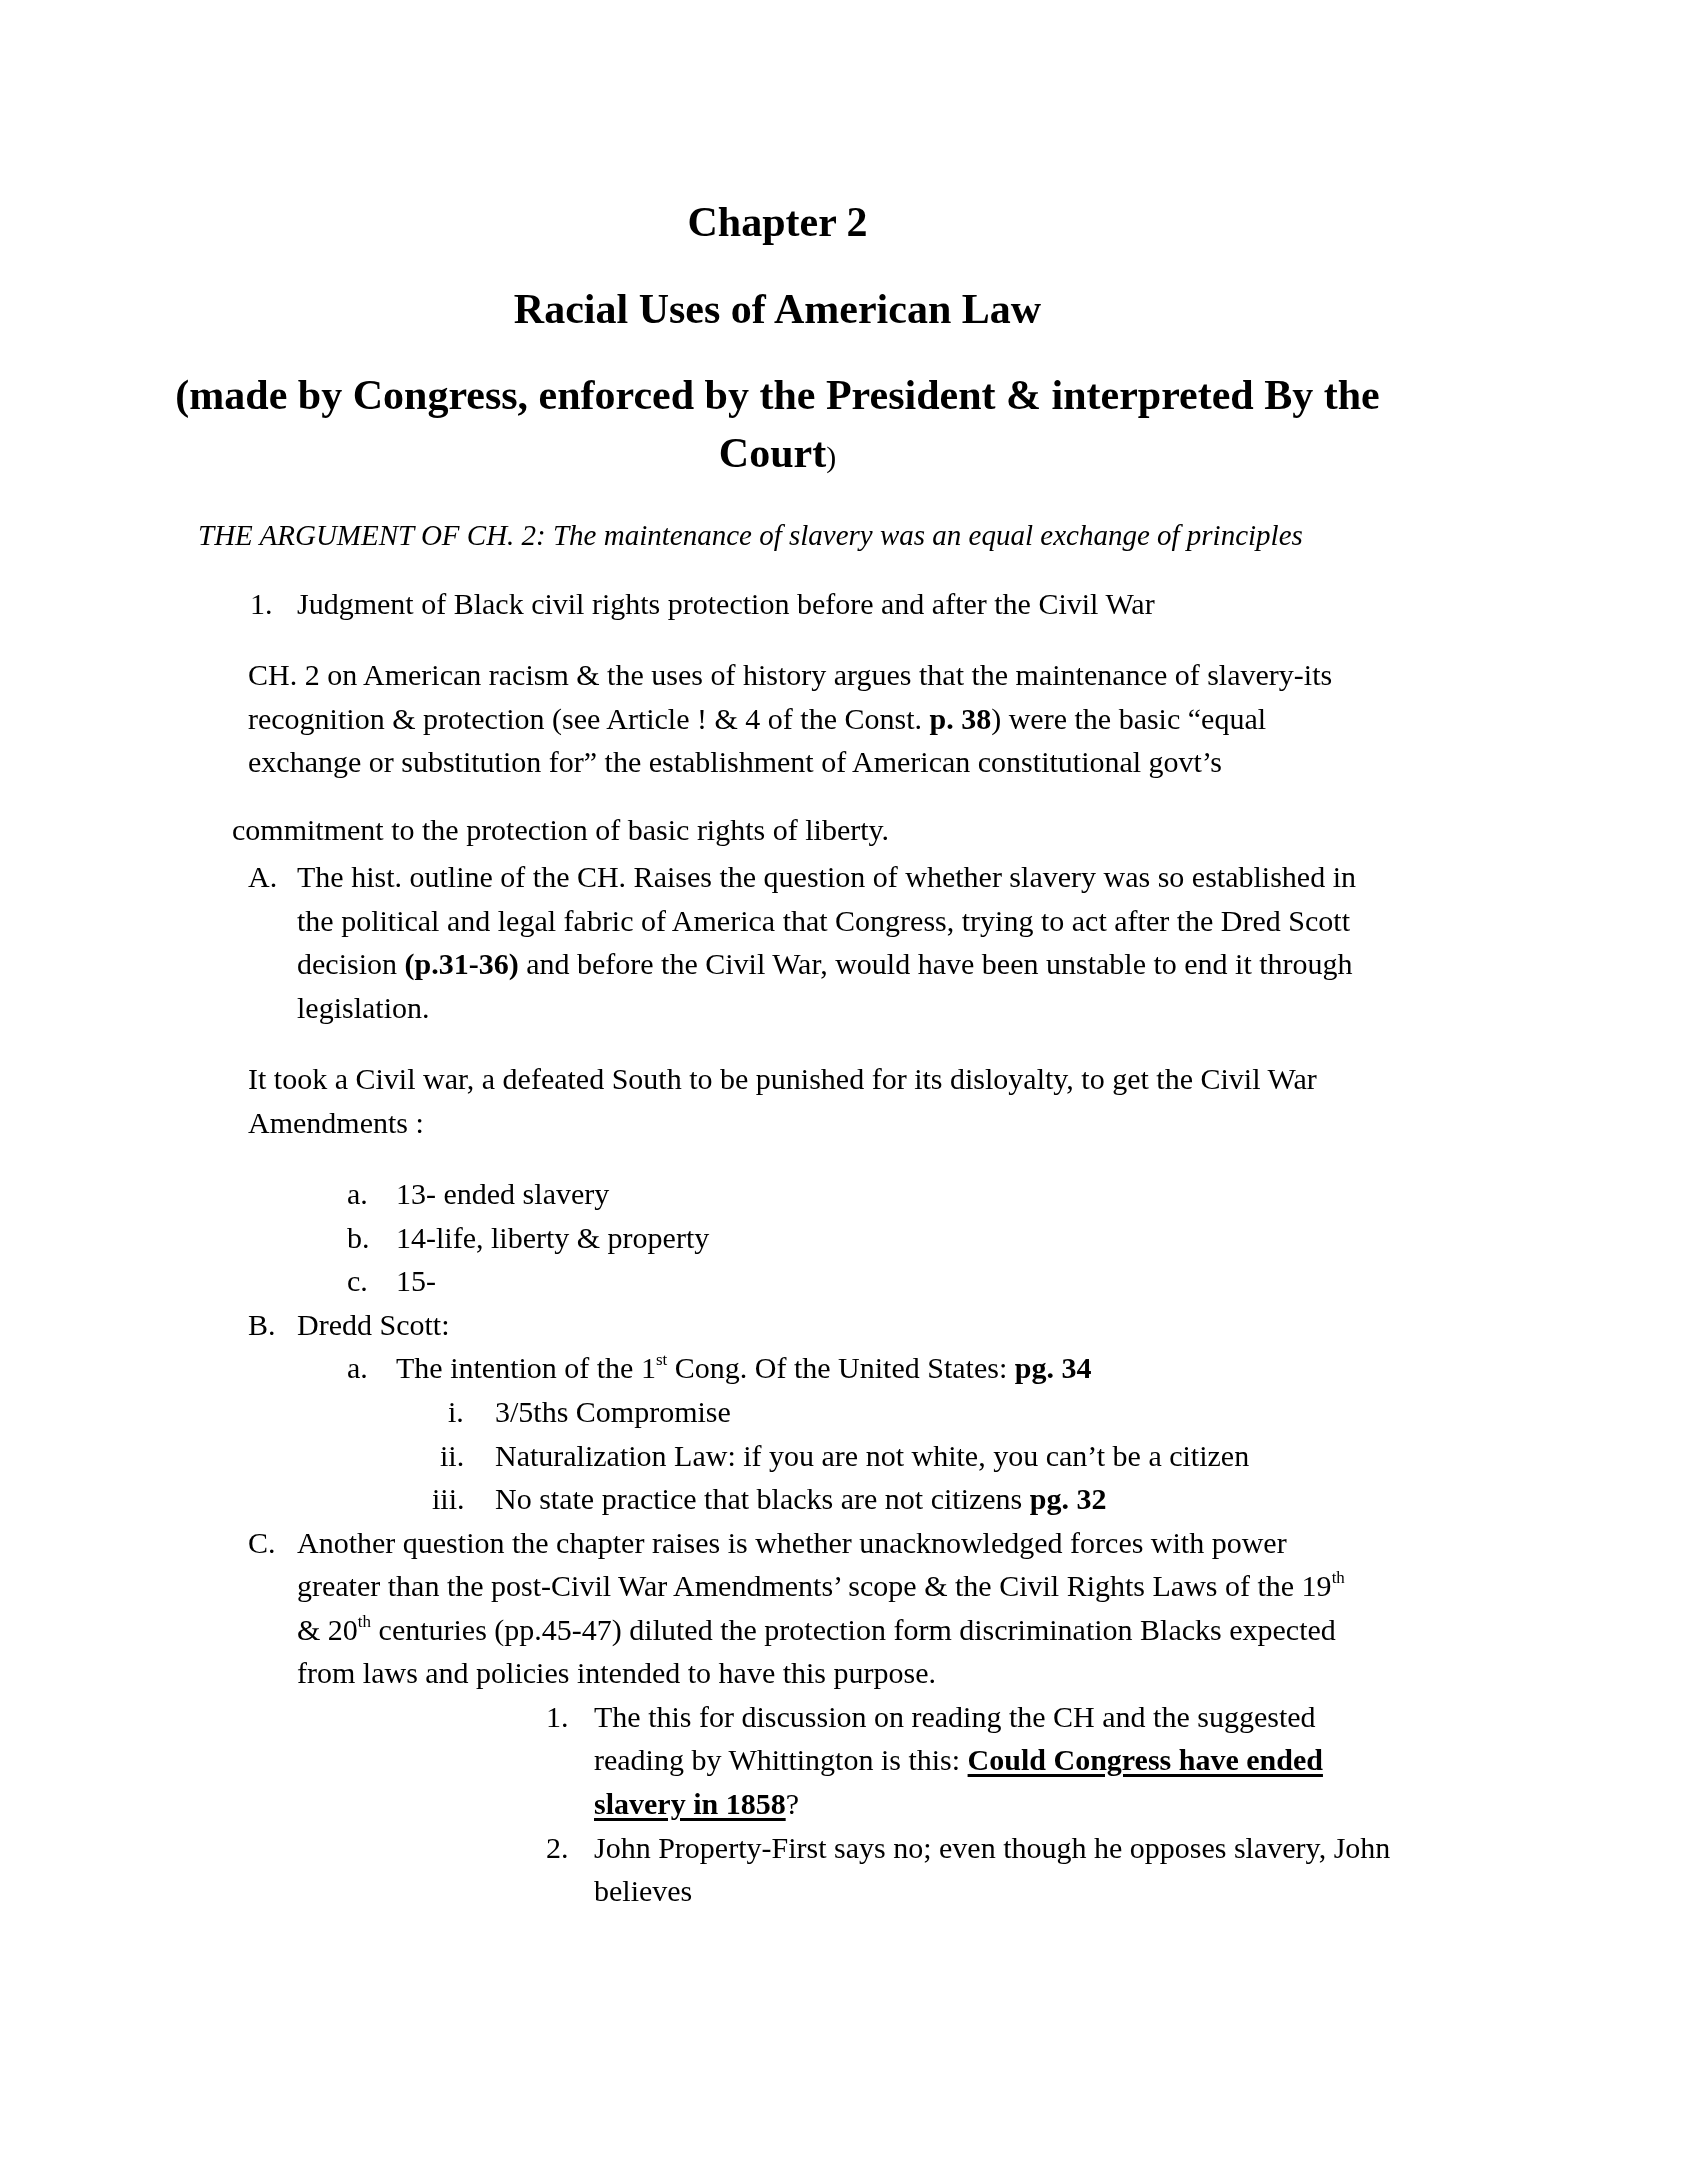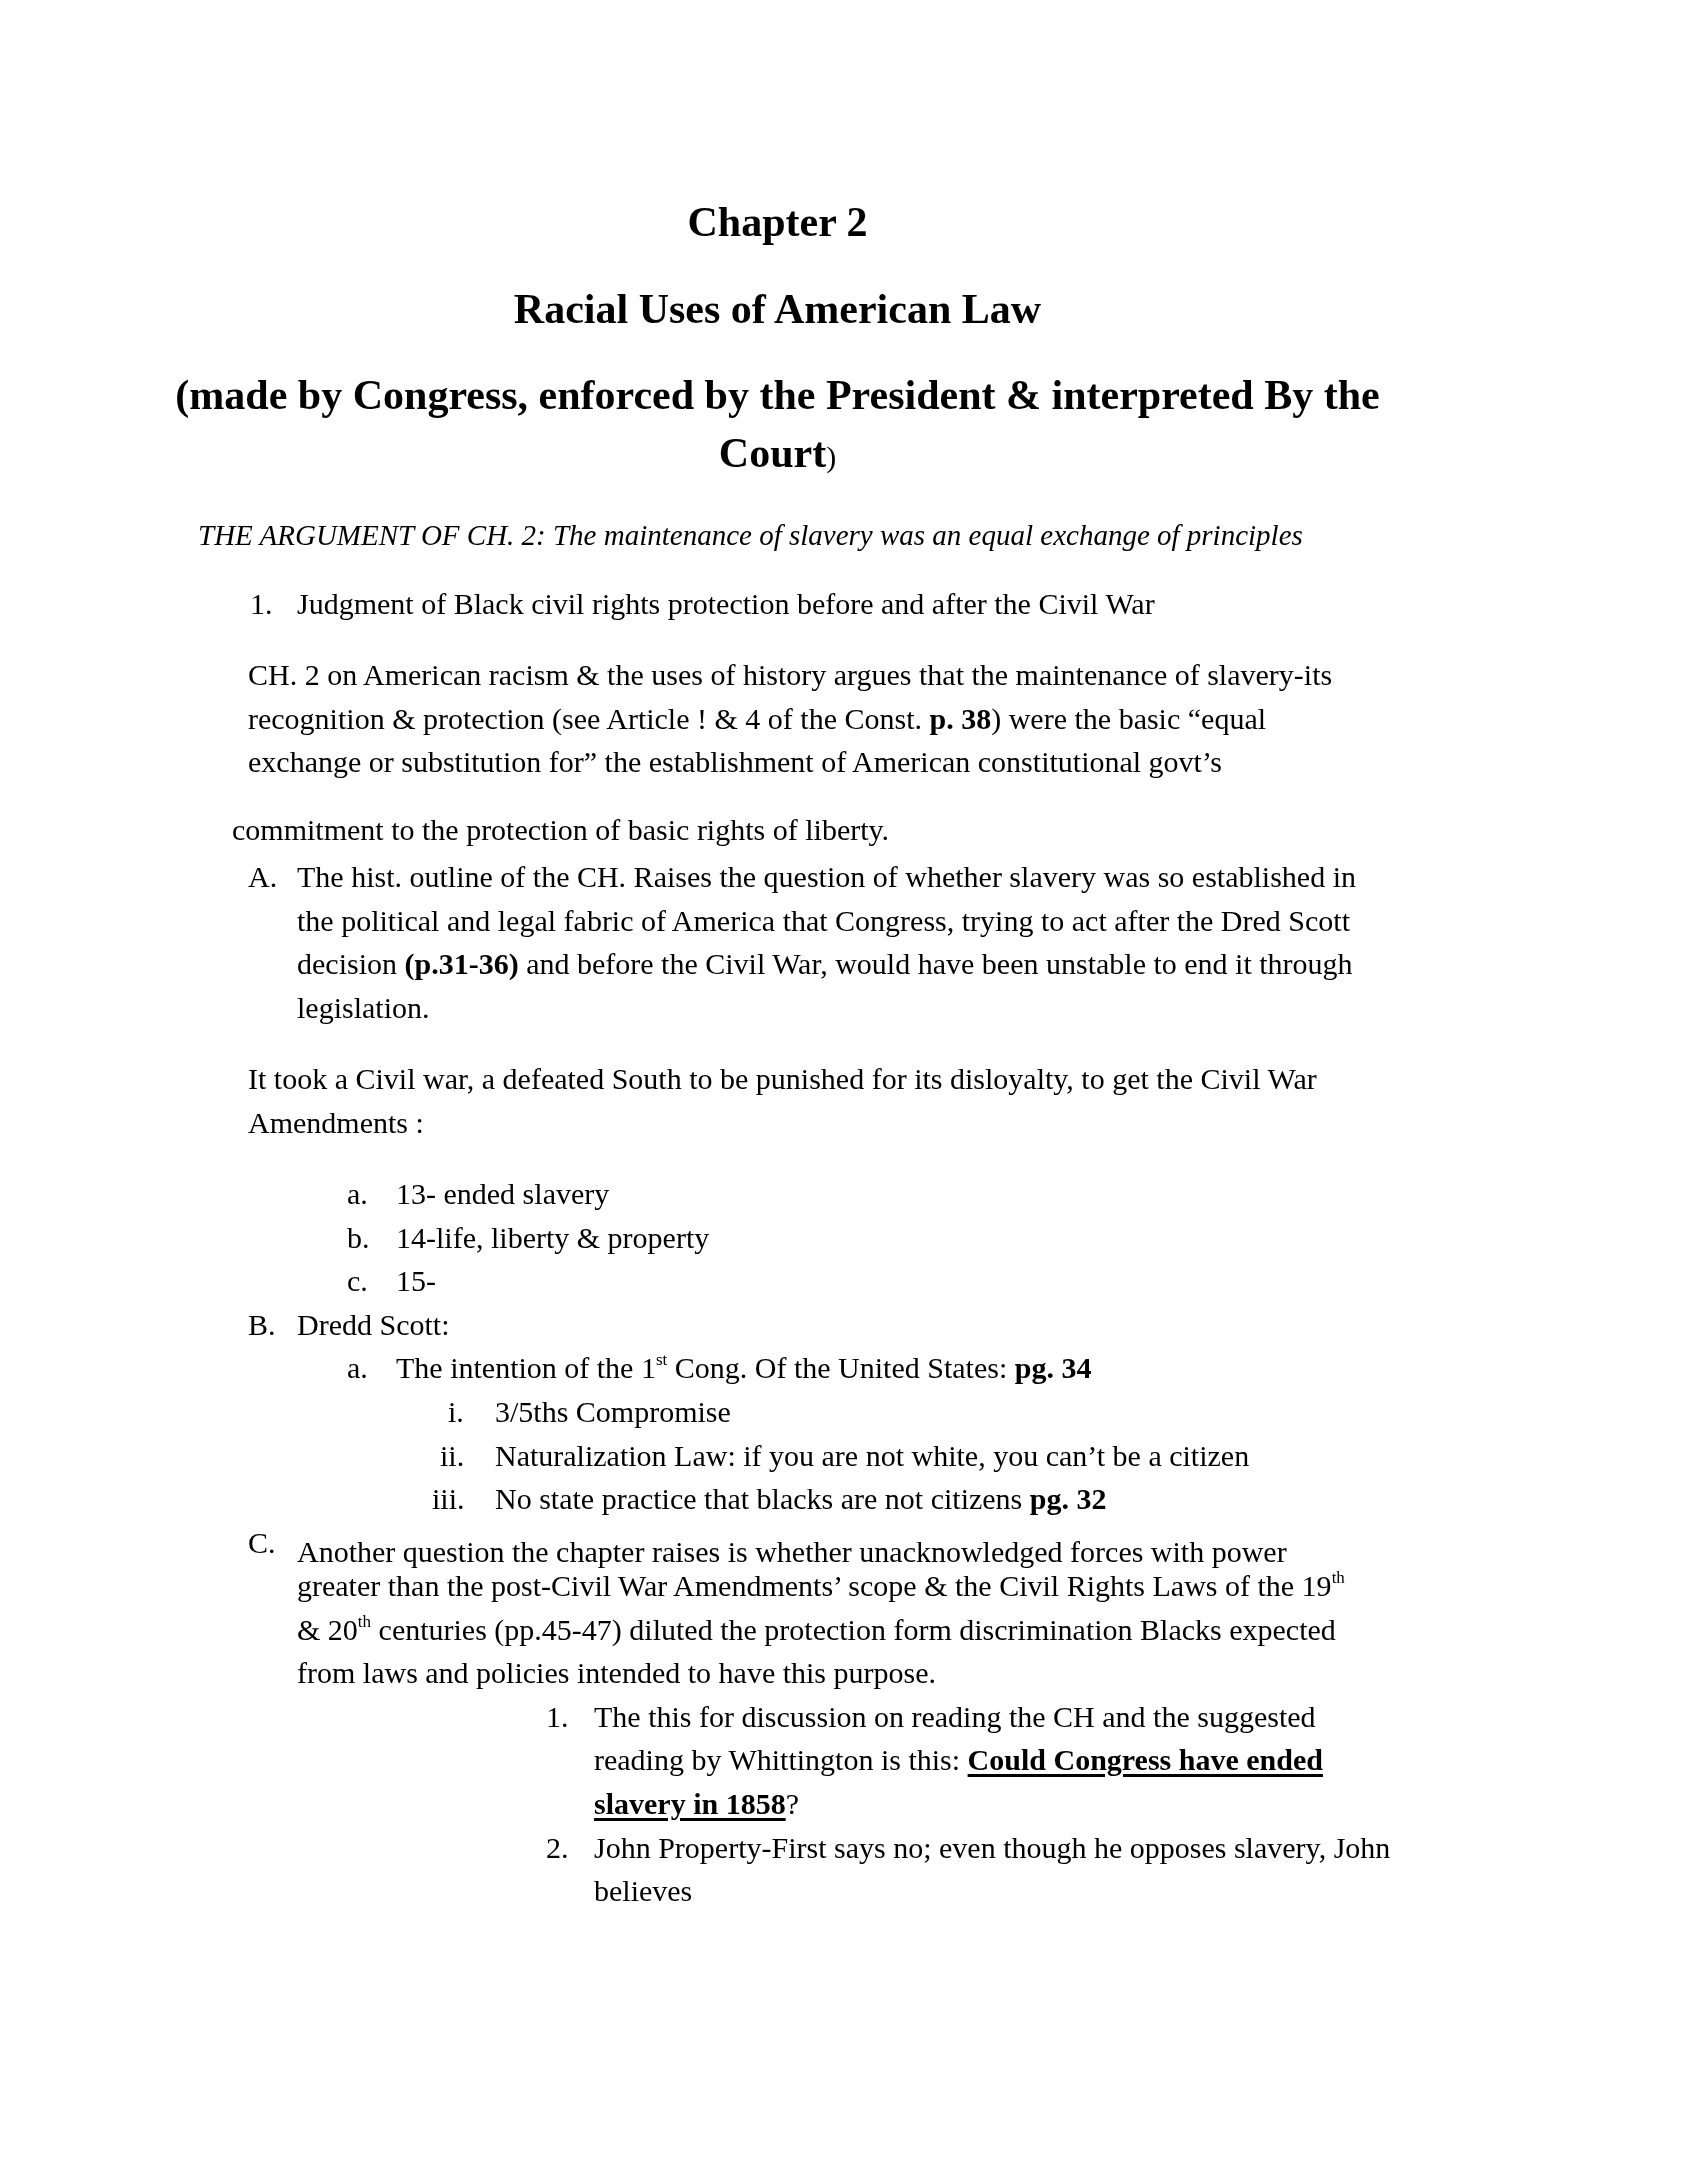--- a/index.html
+++ b/index.html
@@ -116,21 +116,21 @@
 
     <div class="roman-marker" style="top:1438px; left:440px;">ii.</div>
     <div class="line" style="top:1438px; left:495px;"><span>Naturalization Law: if you are not white, you can’t be a citizen</span><b></b></div>
 
     <div class="roman-marker" style="top:1481px; left:432px;">iii.</div>
     <div class="line" style="top:1481px; left:495px;"><span>No state practice that blacks are not  citizens </span><b>pg. 32</b></div>
   </div>
 
   <div>
     <div class="alpha-marker" style="top:1525px; left:248px;">C.</div>
-    <div class="line" style="top:1525px; left:297px;margin-top:9px;">Another question the chapter raises is whether unacknowledged forces with power</div>
+    <div class="line" style="top:1525px; left:297px;">Another question the chapter raises is whether unacknowledged forces with power</div>
     <div class="line" style="top:1568px; left:297px;"><span>greater than the post-Civil War Amendments’ scope &amp; the Civil Rights Laws of the 19</span><sup>th</sup></div>
     <div class="line" style="top:1612px; left:297px;"><span>&amp; 20</span><sup>th</sup><span> centuries (pp.45-47) diluted the protection form discrimination Blacks expected</span></div>
     <div class="line" style="top:1655px; left:297px;">from laws and policies intended to have this purpose.</div>
   </div>
 
   <div>
     <div class="num-marker" style="top:1699px; left:546px;">1.</div>
     <div class="line" style="top:1699px; left:594px;">The this for discussion on reading the CH and the suggested</div>
     <div class="line" style="top:1742px; left:594px;"><span>reading by Whittington is this: </span><b class="u">Could Congress have ended</b></div>
     <div class="line" style="top:1786px; left:594px;"><b class="u">slavery in 1858</b><span>?</span></div>

